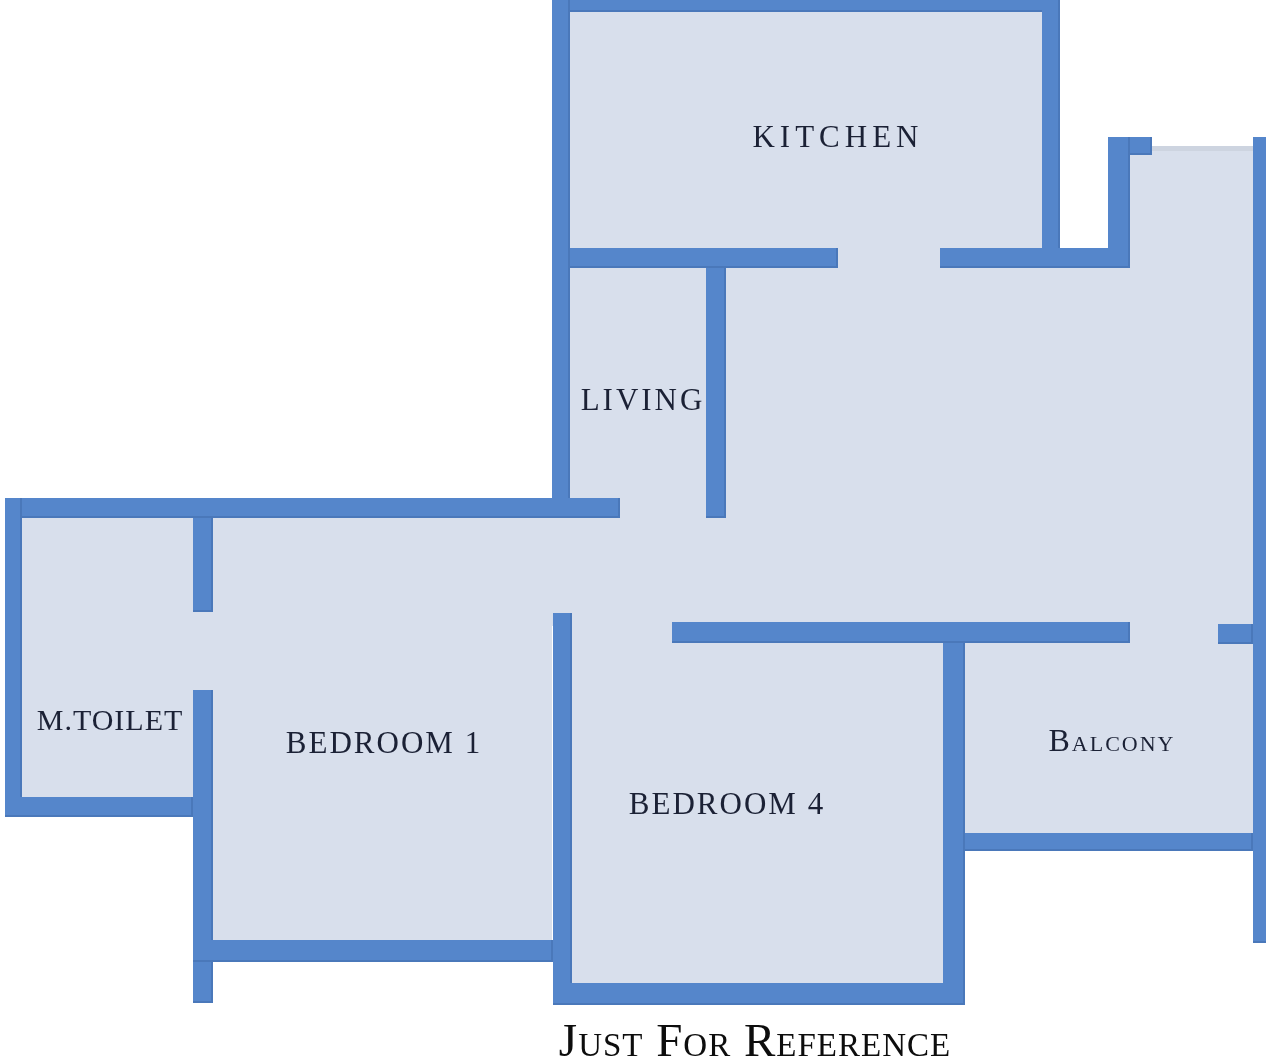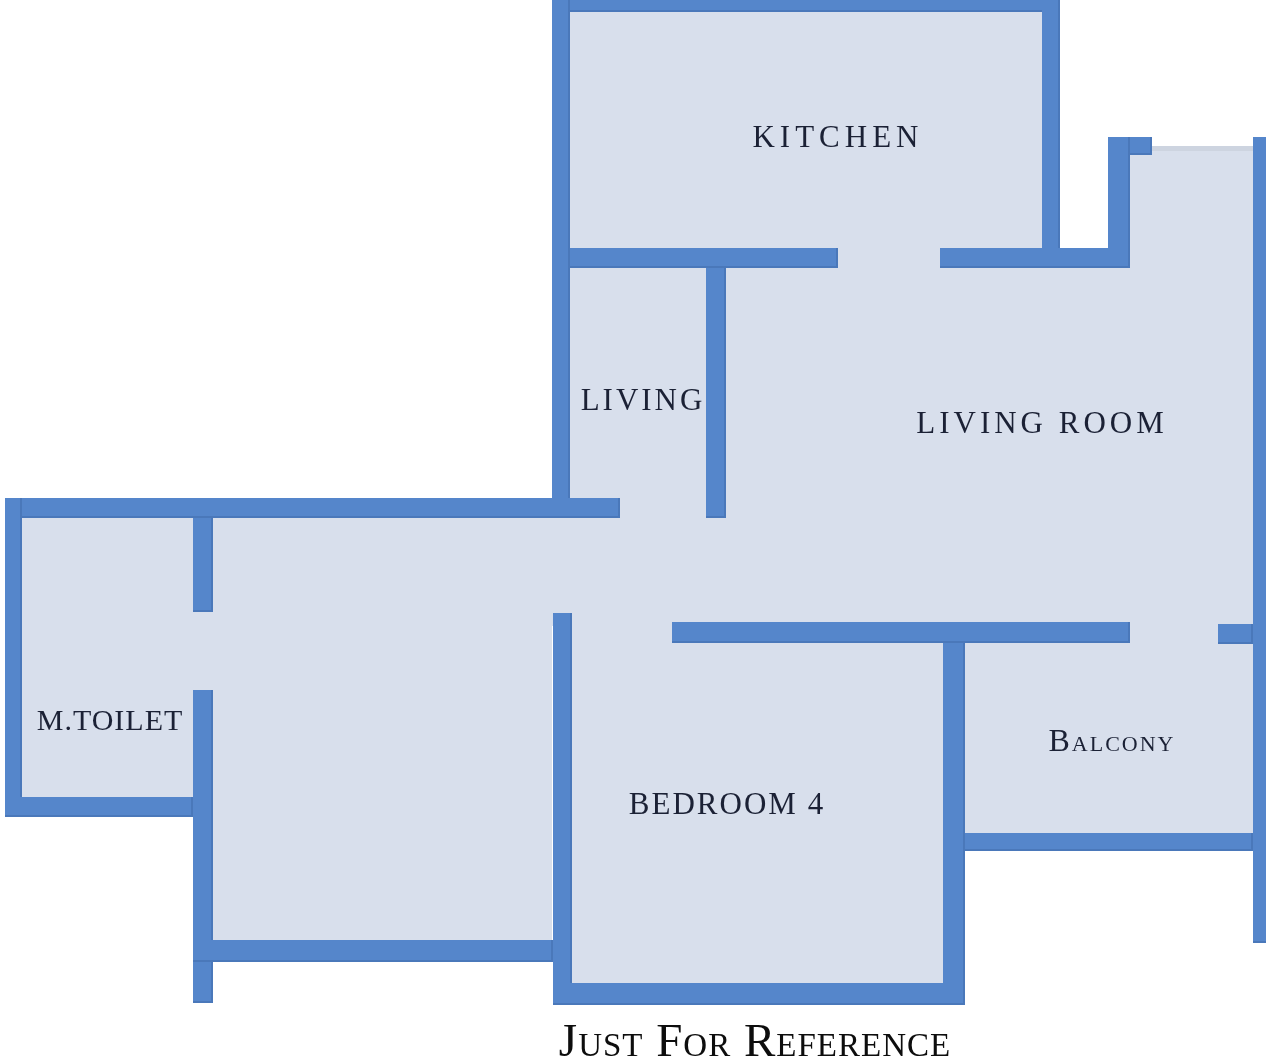--- a/index.html
+++ b/index.html
@@ -75,20 +75,20 @@
   <div class="wall" style="left:672px;top:622px;width:458px;height:21px"></div>
   <div class="wall" style="left:1218px;top:624px;width:35px;height:20px"></div>
   <div class="wall" style="left:553px;top:613px;width:19px;height:392px"></div>
   <div class="wall" style="left:943px;top:643px;width:22px;height:360px"></div>
   <div class="wall" style="left:193px;top:940px;width:360px;height:22px"></div>
   <div class="wall" style="left:553px;top:983px;width:412px;height:22px"></div>
   <div class="wall" style="left:965px;top:833px;width:288px;height:18px"></div>
 
   <div class="room-label lbl-kitchen">KITCHEN</div>
   <div class="room-label lbl-toilet">LIVING</div>
-  <div class="room-label lbl-living">LIVING ROOM</div>
   <div class="room-label lbl-mtoilet">M.TOILET</div>
+  <div class="room-label lbl-bed1">BEDROOM 1</div>
   <div class="room-label lbl-bed2">BEDROOM 4</div>
   <div class="room-label lbl-balcony">Balcony</div>
 
   <div class="footer-label">Just For Reference</div>
 
 </div>
 
 </body></html>

